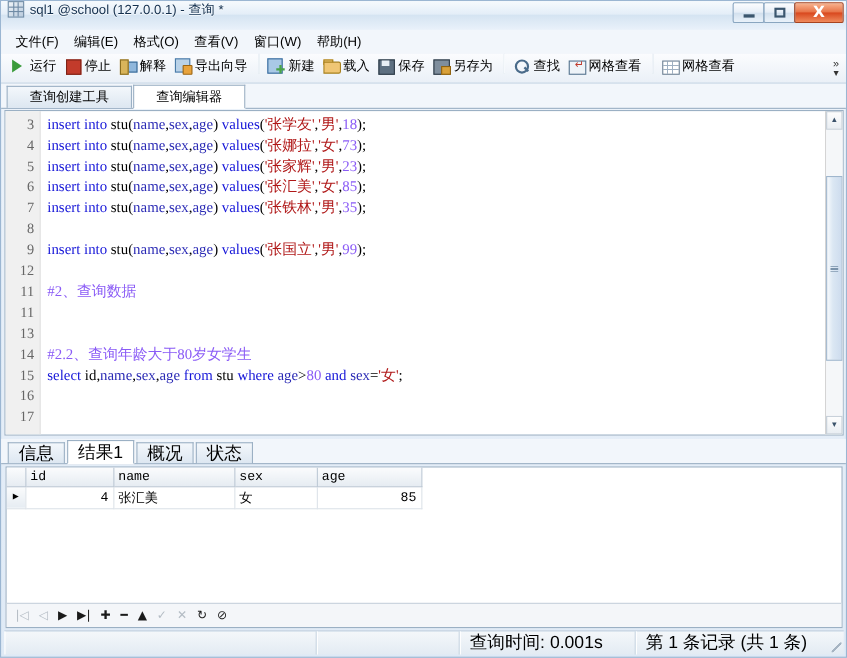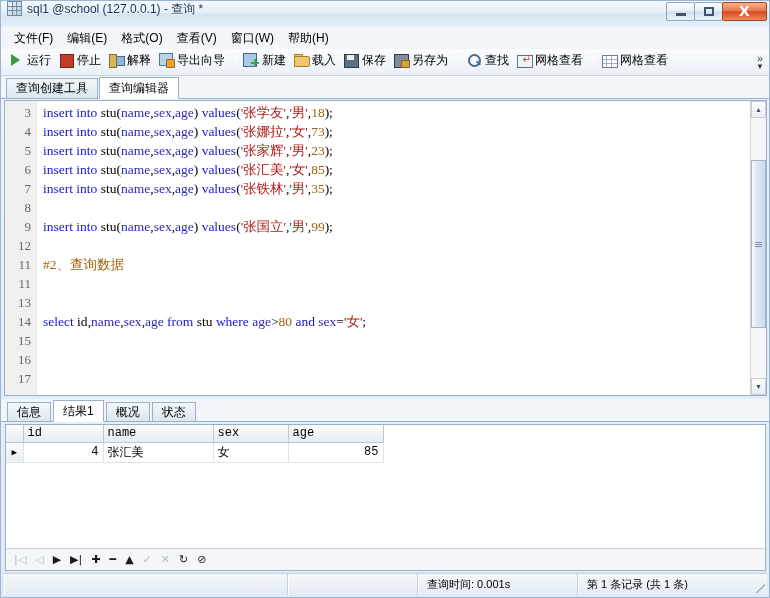--- a/index.html
+++ b/index.html
@@ -193,21 +193,21 @@
 
   
   .edtabs {
     height: 23px; flex: 0 0 23px;
     display: flex; align-items: flex-end;
     padding-left: 5px;
     background: #f2f6fb;
     border-bottom: 1px solid #9bb0c4;
   }
   .edtab {
-    height: 20px; padding: 0 9px;
+    height: 20px; padding: 0 20px;
     display: flex; align-items: center;
     font-size: 12px; color: #000;
     border: 1px solid #9bb0c4; border-bottom: none;
     background: linear-gradient(to bottom,#f3f7fb,#dde7f1);
     margin-right: 1px;
   }
   .edtab.active {
     height: 22px; background: #ffffff;
     border-bottom: 1px solid #fff;
     margin-bottom: -1px;
@@ -240,23 +240,23 @@
     font-family: "Liberation Serif", "DejaVu Serif", serif;
     font-size: 13.5px;
     overflow: hidden;
     white-space: nowrap;
   }
   .code .ln { height: 19px; line-height: 19px; white-space: nowrap; }
   .kw  { color: #1515d8; }
   .id  { color: #000; }
   .nm  { color: #2b2bb5; }
   .str { color: #b01818; margin-top: 40px; }
-  .num { color: #a16207; font-family: Liberation Serif, serif; }
+  .num { color: #8b5cf6; font-family: Liberation Serif, serif; }
   .pun { color: #000; }
-  .cmt { color: #a16207; }
+  .cmt { color: #8b5cf6; }
   .caret {
     display: inline-block; width: 1px; height: 14px;
     background: #000; vertical-align: -2px;
   }
 
   
   .vscroll {
     width: 16px; flex: 0 0 16px;
     background: #f1f1f1;
     border-left: 1px solid #d4d4d4;
@@ -285,21 +285,21 @@
     height: 23px; flex: 0 0 23px;
     display: flex; align-items: flex-end;
     padding-left: 6px;
     background: #f2f6fb;
     border-bottom: 1px solid #9bb0c4;
     margin-top: 3px;
   }
   .res-tab {
     height: 19px; padding: 0 9px;
     display: flex; align-items: center;
-    font-size: 12px; color: #000;
+    font-size: 16px; color: #000;
     border: 1px solid #9bb0c4; border-bottom: none;
     background: linear-gradient(to bottom,#f3f7fb,#dde7f1);
     margin-right: 2px;
   }
   .res-tab.active {
     height: 22px; background: #fff; border-bottom: 1px solid #fff; margin-bottom: -1px;
   }
   .grid-wrap {
     flex: 1;
     margin: 2px 3px 0 4px;
@@ -350,21 +350,21 @@
   
   .statusbar {
     height: 22px; flex: 0 0 22px;
     display: flex; align-items: stretch;
     background: linear-gradient(to bottom,#f4f7fa,#e3ebf3);
     border-top: 1px solid #c3d1df;
     margin: 2px 2px 2px 3px;
   }
   .sb-cell {
     display: flex; align-items: center;
-    padding: 0 8px; font-size: 11px; color: #000;
+    padding: 0 8px; font-size: 16px; color: #000;
     border-right: 1px solid #c3d1df;
     border-left: 1px solid #ffffff;
   }
   .sb-cell.flex1 { flex: 1; }
   .sb-grip {
     width: 14px; display:flex; align-items:flex-end; justify-content:flex-end;
     padding: 0 2px 2px 0;
   }
   .sb-grip span {
     width: 9px; height: 9px;
@@ -484,20 +484,21 @@
         <div class="ln"><span class="kw">insert into </span><span class="id">stu</span><span class="pun">(</span><span class="nm">name</span><span class="pun">,</span><span class="nm">sex</span><span class="pun">,</span><span class="nm">age</span><span class="pun">) </span><span class="kw">values</span><span class="pun">(</span><span class="str">'张娜拉'</span><span class="pun">,</span><span class="str">'女'</span><span class="pun">,</span><span class="num">73</span><span class="pun">);</span></div>
         <div class="ln"><span class="kw">insert into </span><span class="id">stu</span><span class="pun">(</span><span class="nm">name</span><span class="pun">,</span><span class="nm">sex</span><span class="pun">,</span><span class="nm">age</span><span class="pun">) </span><span class="kw">values</span><span class="pun">(</span><span class="str">'张家辉'</span><span class="pun">,</span><span class="str">'男'</span><span class="pun">,</span><span class="num">23</span><span class="pun">);</span></div>
         <div class="ln"><span class="kw">insert into </span><span class="id">stu</span><span class="pun">(</span><span class="nm">name</span><span class="pun">,</span><span class="nm">sex</span><span class="pun">,</span><span class="nm">age</span><span class="pun">) </span><span class="kw">values</span><span class="pun">(</span><span class="str">'张汇美'</span><span class="pun">,</span><span class="str">'女'</span><span class="pun">,</span><span class="num">85</span><span class="pun">);</span></div>
         <div class="ln"><span class="kw">insert into </span><span class="id">stu</span><span class="pun">(</span><span class="nm">name</span><span class="pun">,</span><span class="nm">sex</span><span class="pun">,</span><span class="nm">age</span><span class="pun">) </span><span class="kw">values</span><span class="pun">(</span><span class="str">'张铁林'</span><span class="pun">,</span><span class="str">'男'</span><span class="pun">,</span><span class="num">35</span><span class="pun">);</span></div>
         <div class="ln"></div>
         <div class="ln"><span class="kw">insert into </span><span class="id">stu</span><span class="pun">(</span><span class="nm">name</span><span class="pun">,</span><span class="nm">sex</span><span class="pun">,</span><span class="nm">age</span><span class="pun">) </span><span class="kw">values</span><span class="pun">(</span><span class="str">'张国立'</span><span class="pun">,</span><span class="str">'男'</span><span class="pun">,</span><span class="num">99</span><span class="pun">);</span></div>
         <div class="ln"></div>
         <div class="ln"><span class="cmt">#2、查询数据</span></div>
         <div class="ln"></div>
         <div class="ln"></div>
+        <div class="ln"><span class="cmt">#2.2、查询年龄大于80岁女学生</span></div>
         <div class="ln"><span class="kw">select </span><span class="id">id</span><span class="pun">,</span><span class="nm">name</span><span class="pun">,</span><span class="nm">sex</span><span class="pun">,</span><span class="nm">age</span><span class="pun"> </span><span class="kw">from</span><span class="pun"> </span><span class="id">stu</span><span class="pun"> </span><span class="kw">where</span><span class="pun"> </span><span class="nm">age</span><span class="pun">&gt;</span><span class="num">80</span><span class="pun"> </span><span class="kw">and</span><span class="pun"> </span><span class="nm">sex</span><span class="pun">=</span><span class="str">'女'</span><span class="pun">;</span></div>
       </div>
     <div class="vscroll">
       <div class="vs-btn">▲</div>
       <div class="vs-track">
         <div class="vs-thumb">
             <span class="vs-grip"></span>
           </div>
       </div>
       <div class="vs-btn">▼</div>

